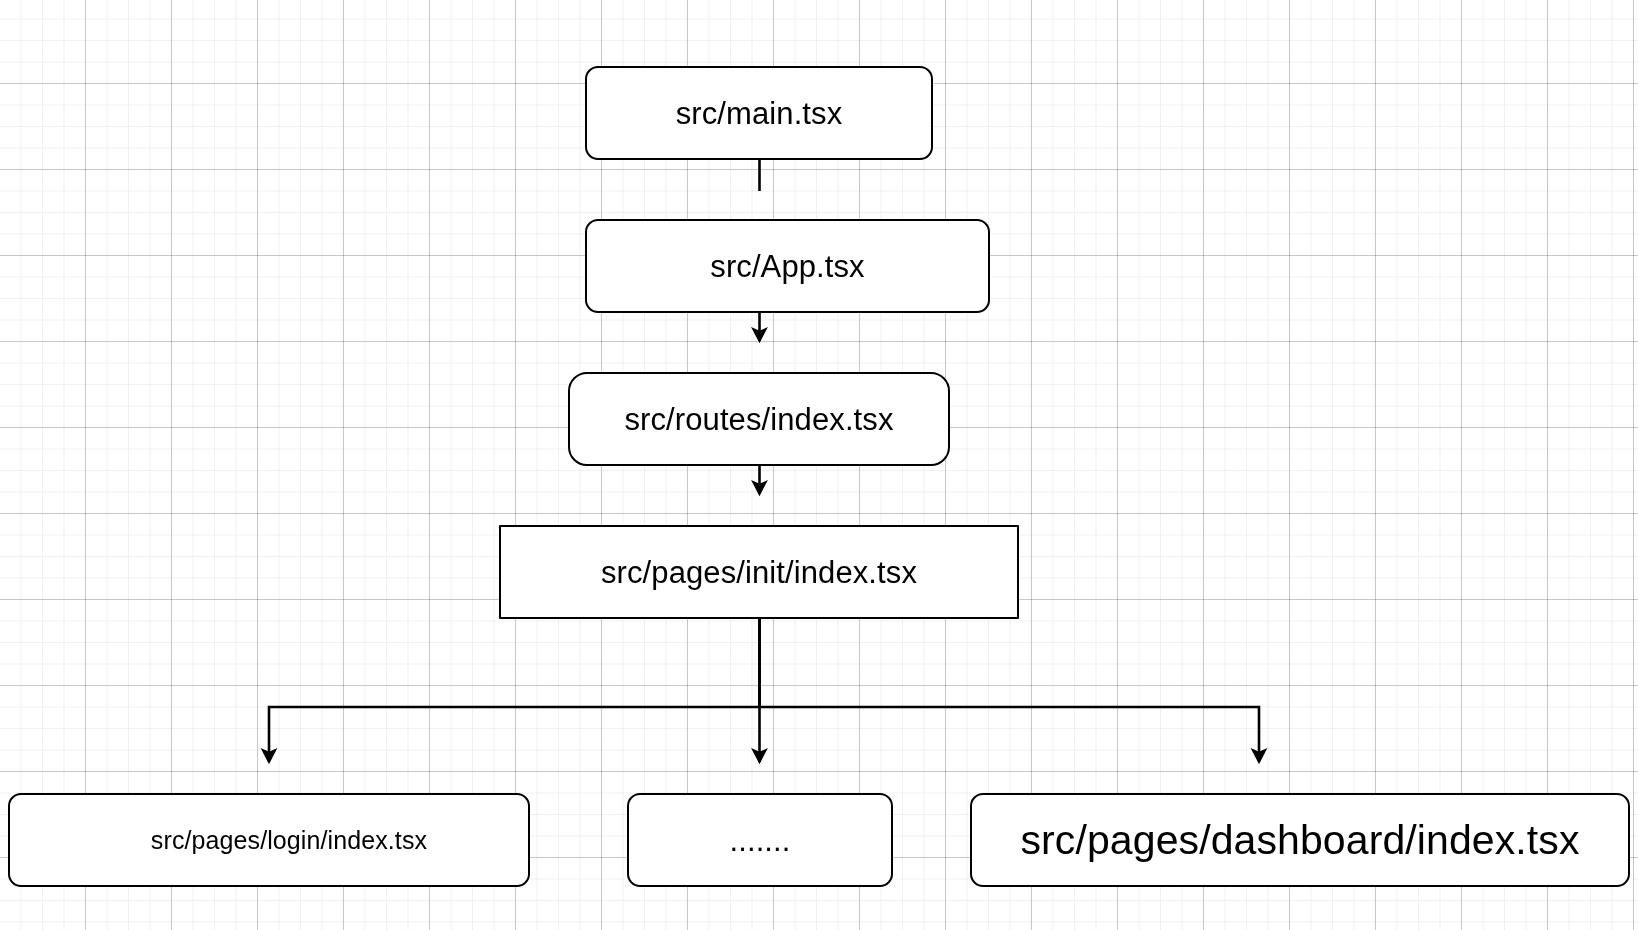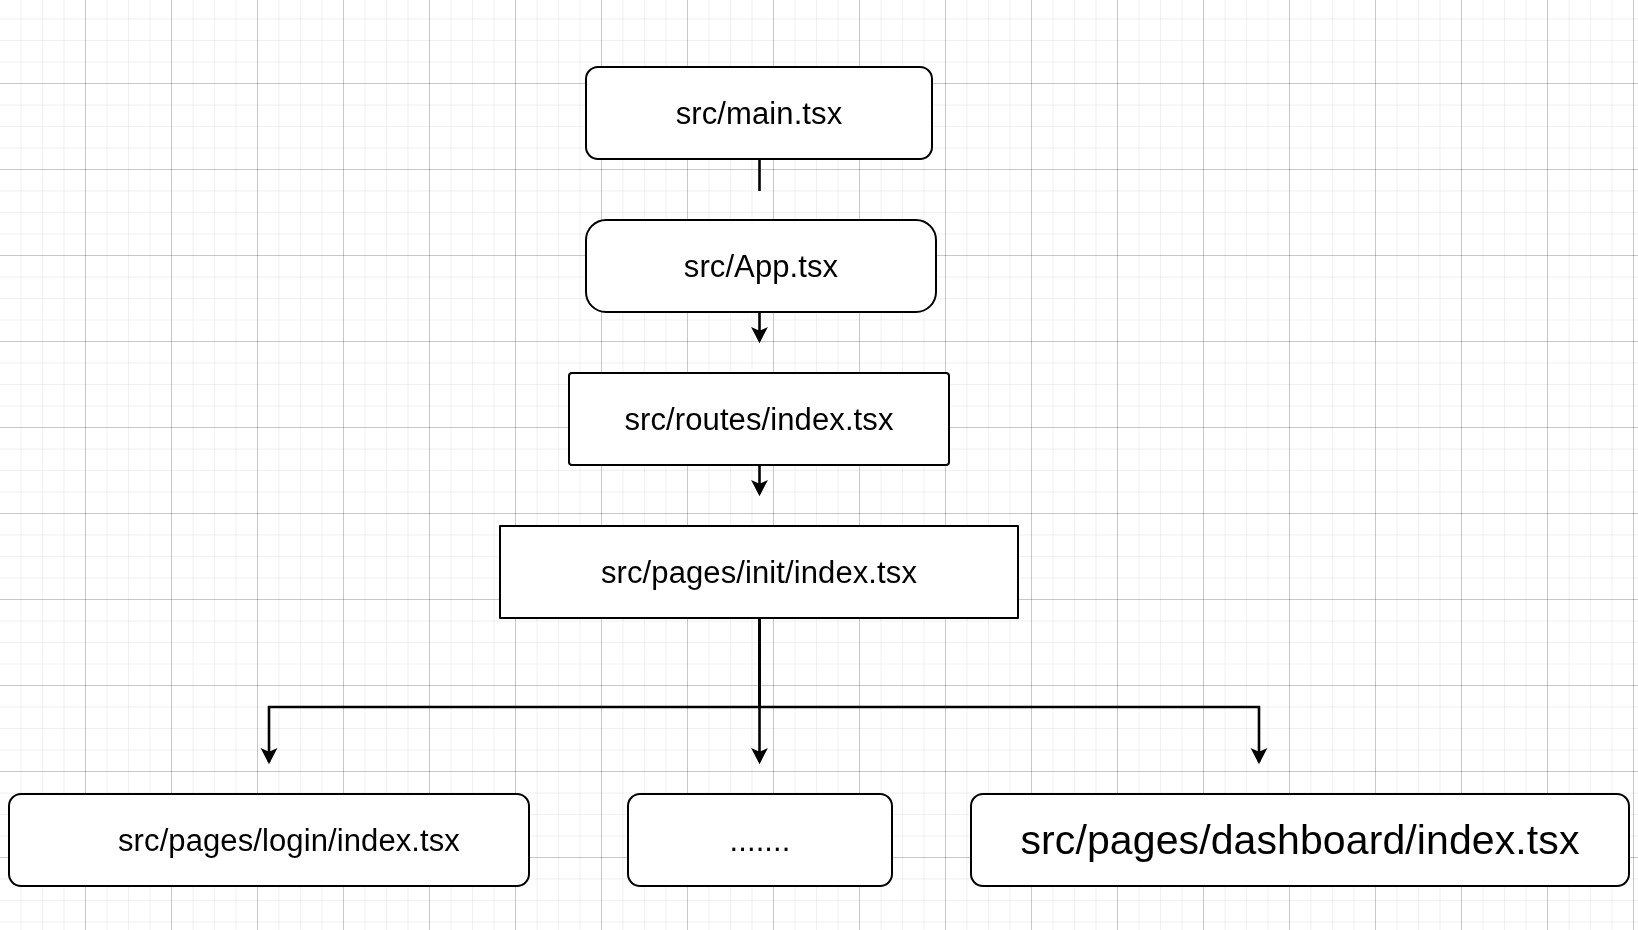--- a/index.html
+++ b/index.html
@@ -81,33 +81,33 @@
       <path marker-end="url(#arrow)" d="M 759.5 591 L 759.5 707 L 269 707 L 269 762"></path>
       <path marker-end="url(#arrow)" d="M 759.5 591 L 759.5 762"></path>
       <path marker-end="url(#arrow)" d="M 759.5 591 L 759.5 707 L 1259 707 L 1259 762"></path>
     </g>
   </svg>
 
   <div class="node" style="left: 585px; top: 38px; width: 348px; height: 94px; background: rgb(255, 255, 255); border-color: rgb(0, 0, 0); border-width: 2.6px; border-radius: 13px; color: rgb(0, 0, 0); font-size: 31px;">
     <span class="node-label">src/main.tsx</span>
   </div>
 
-  <div class="node" style="left: 585px; top: 191px; width: 352px; height: 94px; background: rgb(255, 255, 255); border-color: rgb(0, 0, 0); border-width: 2.6px; border-radius: 21px; color: rgb(0, 0, 0); font-size: 31px;">
+  <div class="node" style="left: 585px; top: 191px; width: 405px; height: 94px; background: rgb(255, 255, 255); border-color: rgb(0, 0, 0); border-width: 2.6px; border-radius: 13px; color: rgb(0, 0, 0); font-size: 31px;">
     <span class="node-label">src/App.tsx</span>
   </div>
 
-  <div class="node" style="left: 568px; top: 344px; width: 382px; height: 94px; background: rgb(255, 255, 255); border-color: rgb(0, 0, 0); border-width: 2.6px; border-radius: 4px; color: rgb(0, 0, 0); font-size: 31px;">
+  <div class="node" style="left: 568px; top: 344px; width: 382px; height: 94px; background: rgb(255, 255, 255); border-color: rgb(0, 0, 0); border-width: 2.6px; border-radius: 19px; color: rgb(0, 0, 0); font-size: 31px;">
     <span class="node-label">src/routes/index.tsx</span>
   </div>
 
   <div class="node" style="left: 499px; top: 497px; width: 520px; height: 94px; background: rgb(255, 255, 255); border-color: rgb(0, 0, 0); border-width: 2.6px; border-radius: 1px; color: rgb(0, 0, 0); font-size: 31px;">
     <span class="node-label">src/pages/init/index.tsx</span>
   </div>
 
-  <div class="node" style="left: 8px; top: 765px; width: 522px; height: 94px; background: rgb(255, 255, 255); border-color: rgb(0, 0, 0); border-width: 2.6px; border-radius: 13px; color: rgb(0, 0, 0); font-size: 31px; padding-left: 40px;">
+  <div class="node" style="left: 8px; top: 765px; width: 522px; height: 94px; background: rgb(255, 255, 255); border-color: rgb(0, 0, 0); border-width: 2.6px; border-radius: 13px; color: rgb(0, 0, 0); font-size: 25px; padding-left: 40px;">
     <span class="node-label">src/pages/login/index.tsx</span>
   </div>
 
   <div class="node" style="left: 627px; top: 765px; width: 266px; height: 94px; background: rgb(255, 255, 255); border-color: rgb(0, 0, 0); border-width: 2.6px; border-radius: 13px; color: rgb(0, 0, 0); font-size: 31px;">
     <span class="node-label">.......</span>
   </div>
 
   <div class="node" style="left: 970px; top: 765px; width: 660px; height: 94px; background: rgb(255, 255, 255); border-color: rgb(0, 0, 0); border-width: 2.6px; border-radius: 13px; color: rgb(0, 0, 0); font-size: 41px;">
     <span class="node-label">src/pages/dashboard/index.tsx</span>
   </div>

